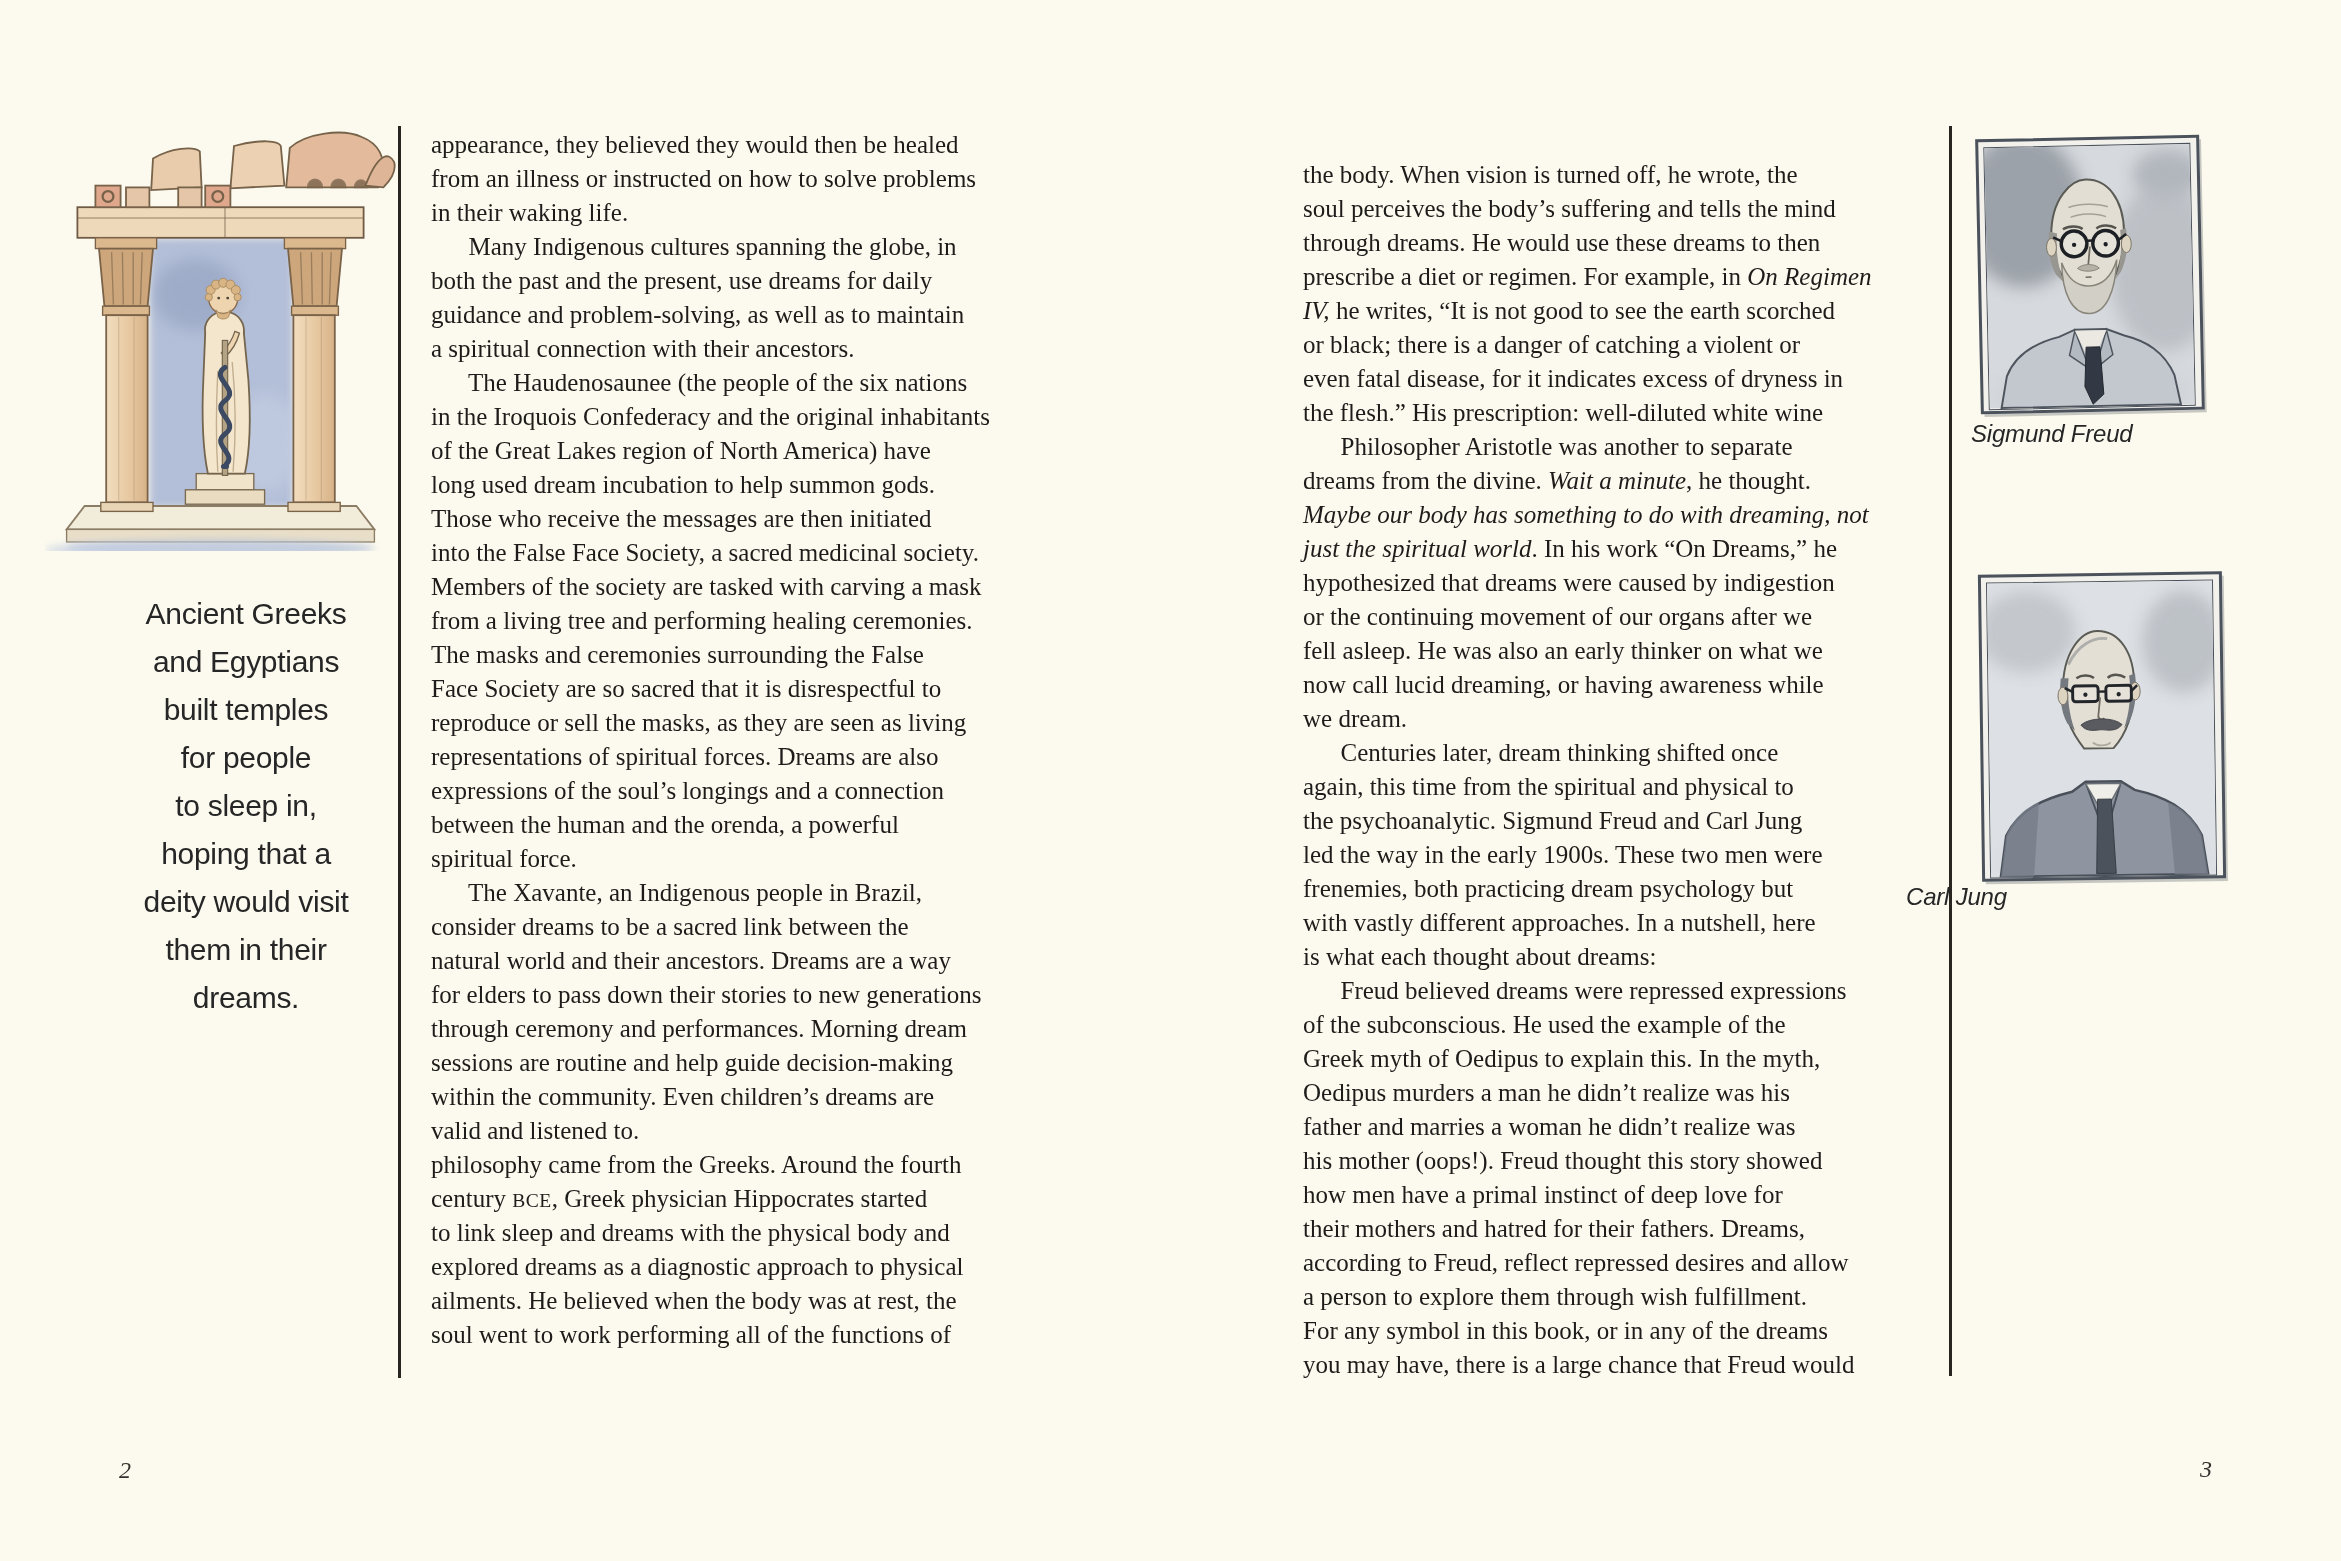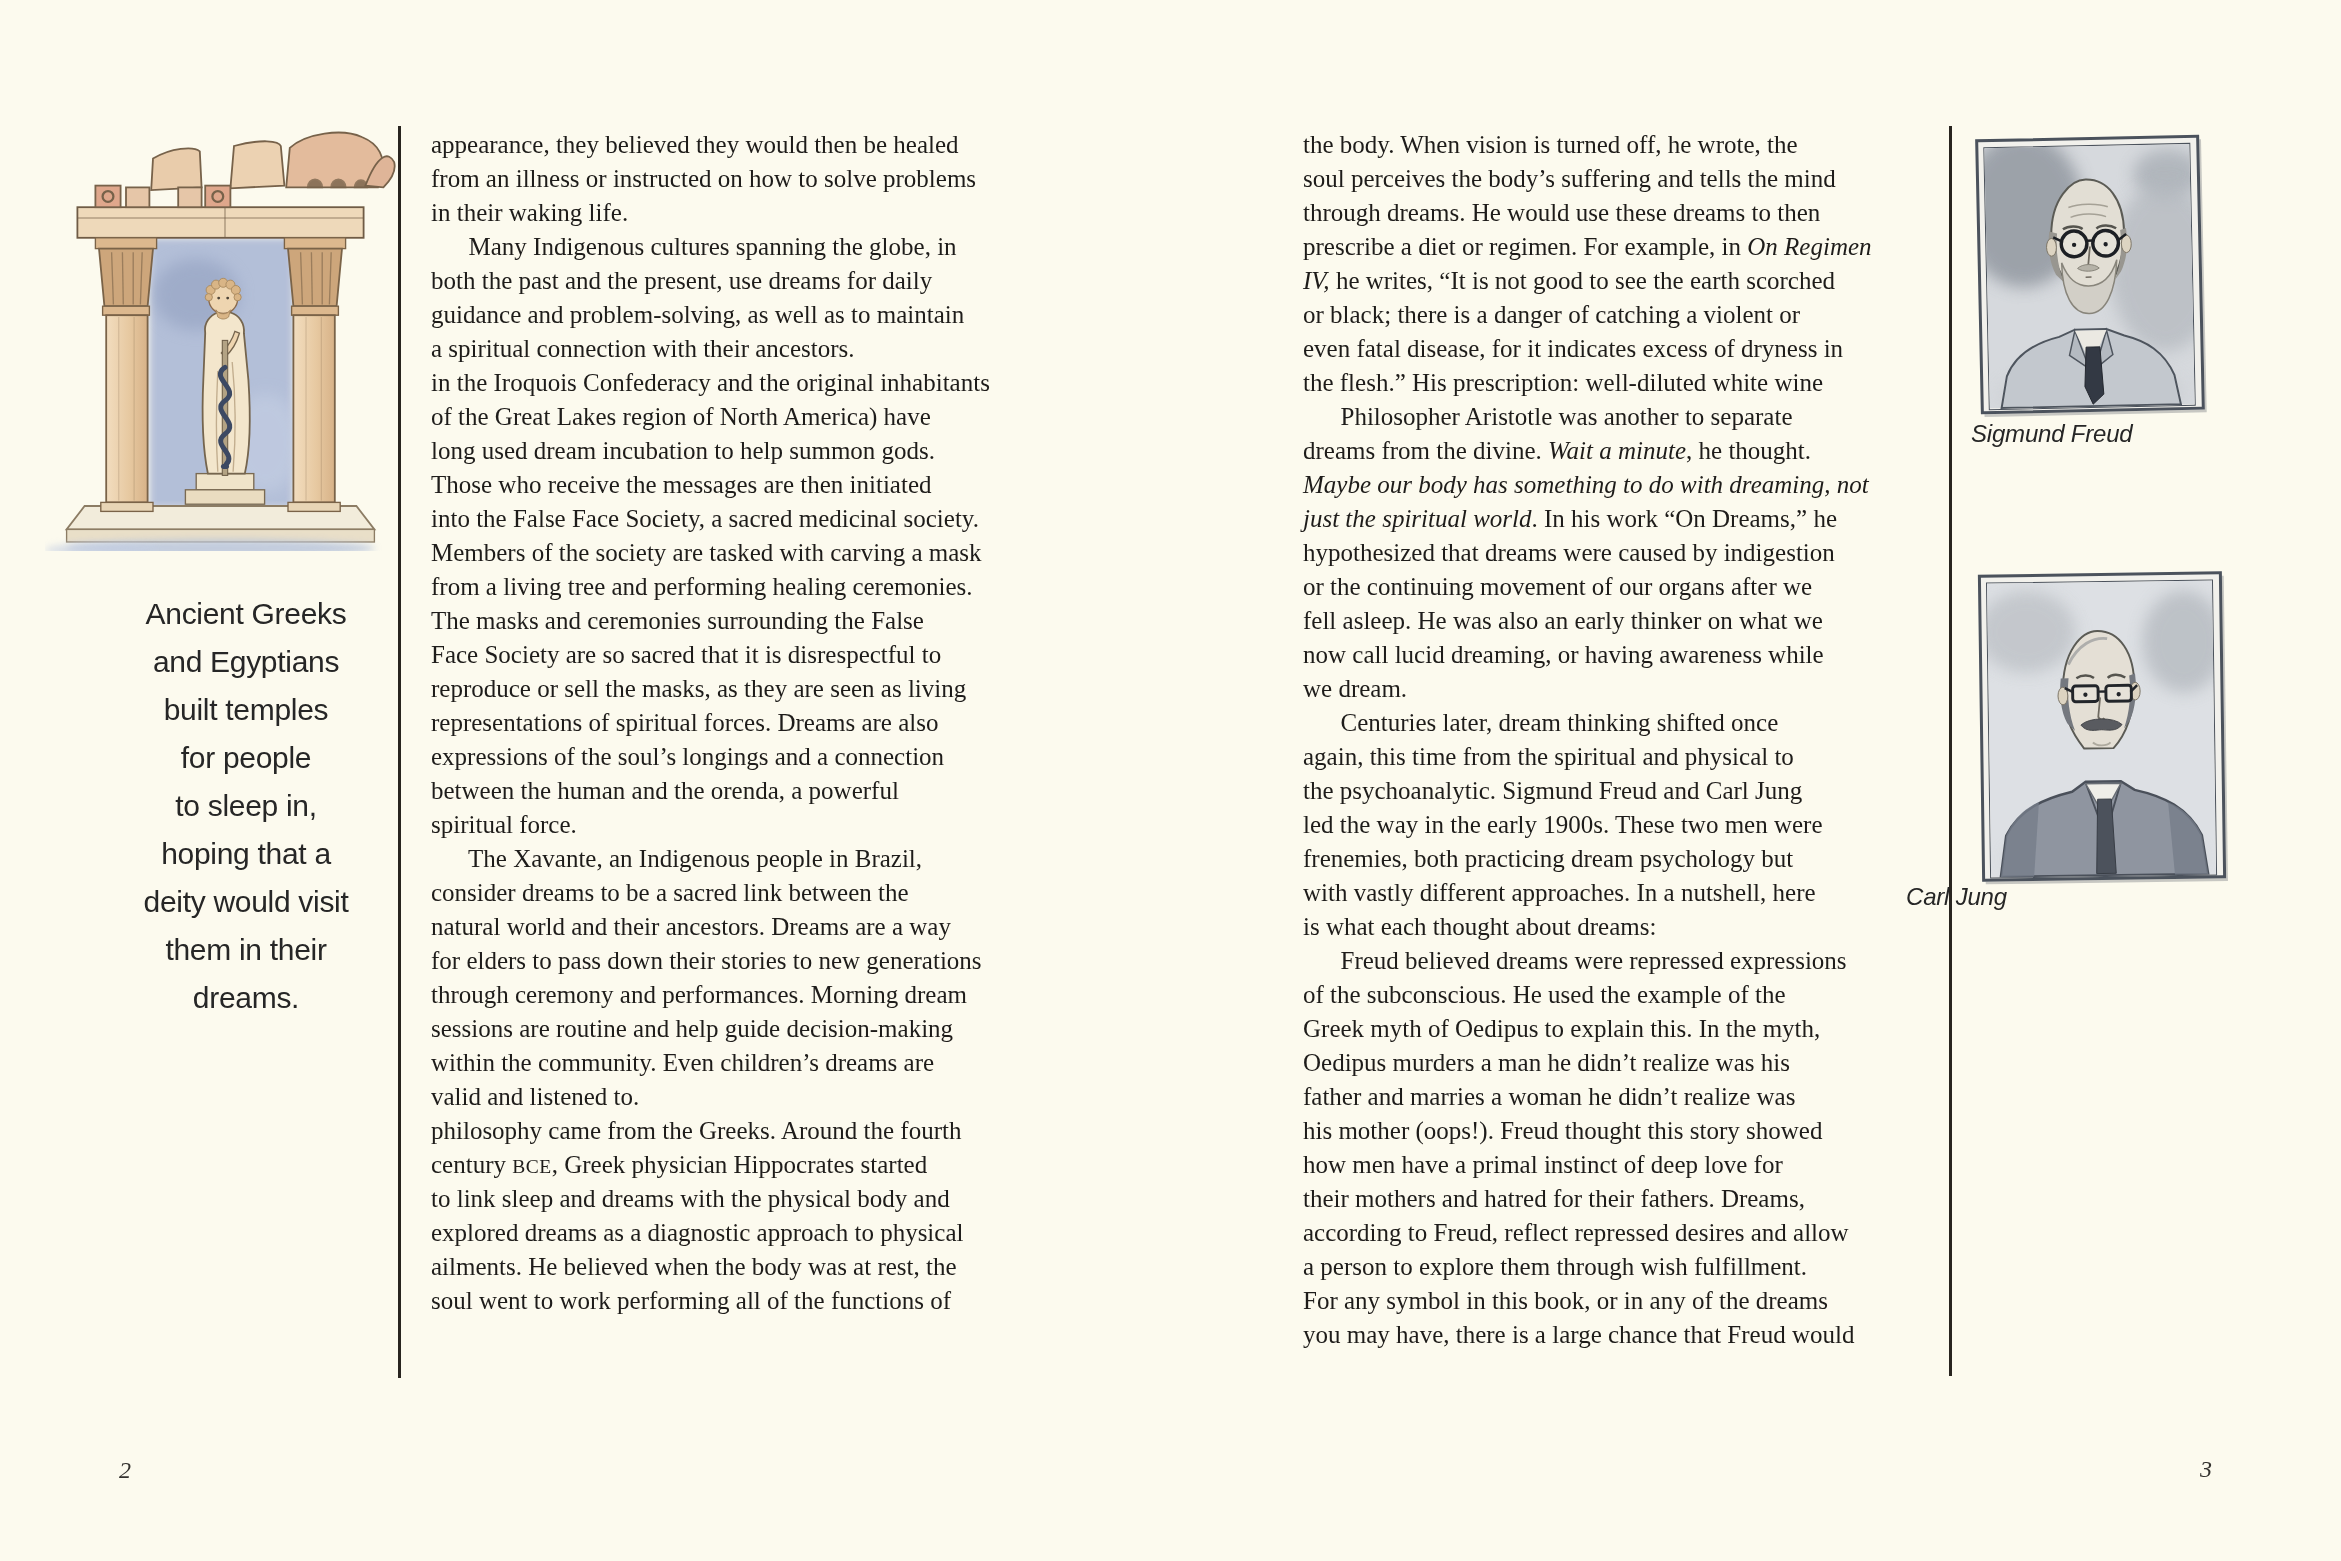--- a/index.html
+++ b/index.html
@@ -9,21 +9,21 @@
   }
   html,body{margin:0;padding:0;background:var(--page-bg);}
   #spread{position:relative;width:2342px;height:1561px;background:var(--page-bg);
     overflow:hidden;font-family:"Liberation Serif",serif;color:var(--ink);}
   .column{position:absolute;top:128px;width:645px;font-size:25px;line-height:34px;
     color:var(--ink);}
   .column .tline{white-space:pre;height:34px;}
   .seg-i{font-style:italic;}
   .seg-sc{font-size:0.78em;letter-spacing:0.5px;}
   #col-left{left:431px;}
-  #col-right{left:1303px;}
+  #col-right{left:1303px;margin-top:30px;}
   .vrule{position:absolute;width:2.7px;background:var(--rule);}
   #rule-left{left:398px;top:126px;height:1252px;}
   #rule-right{left:1949px;top:126px;height:1250px;}
   #temple{position:absolute;left:45px;top:101px;width:351px;height:450px;}
   #temple-caption{position:absolute;left:95px;top:590px;width:302px;text-align:center;
     font-family:"Liberation Sans",sans-serif;font-size:30px;
     line-height:48px;color:var(--caption-ink);letter-spacing:-0.3px;}
   .pagenum{position:absolute;font-style:italic;font-size:24px;color:#33312e;}
   #pagenum-left{left:119px;top:1457px;}
   #pagenum-right{left:2200px;top:1456px;}
@@ -169,20 +169,21 @@
   <div id="rule-left" class="vrule"></div>
 
   <div id="col-left" class="column">
       <div class="tline"><span>appearance, they believed they would then be healed</span></div>
       <div class="tline"><span>from an illness or instructed on how to solve problems</span></div>
       <div class="tline"><span>in their waking life.</span></div>
       <div class="tline"><span>      Many Indigenous cultures spanning the globe, in</span></div>
       <div class="tline"><span>both the past and the present, use dreams for daily</span></div>
       <div class="tline"><span>guidance and problem-solving, as well as to maintain</span></div>
       <div class="tline"><span>a spiritual connection with their ancestors.</span></div>
+      <div class="tline"><span>      The Haudenosaunee (the people of the six nations</span></div>
       <div class="tline"><span>in the Iroquois Confederacy and the original inhabitants</span></div>
       <div class="tline"><span>of the Great Lakes region of North America) have</span></div>
       <div class="tline"><span>long used dream incubation to help summon gods.</span></div>
       <div class="tline"><span>Those who receive the messages are then initiated</span></div>
       <div class="tline"><span>into the False Face Society, a sacred medicinal society.</span></div>
       <div class="tline"><span>Members of the society are tasked with carving a mask</span></div>
       <div class="tline"><span>from a living tree and performing healing ceremonies.</span></div>
       <div class="tline"><span>The masks and ceremonies surrounding the False</span></div>
       <div class="tline"><span>Face Society are so sacred that it is disrespectful to</span></div>
       <div class="tline"><span>reproduce or sell the masks, as they are seen as living</span></div>

